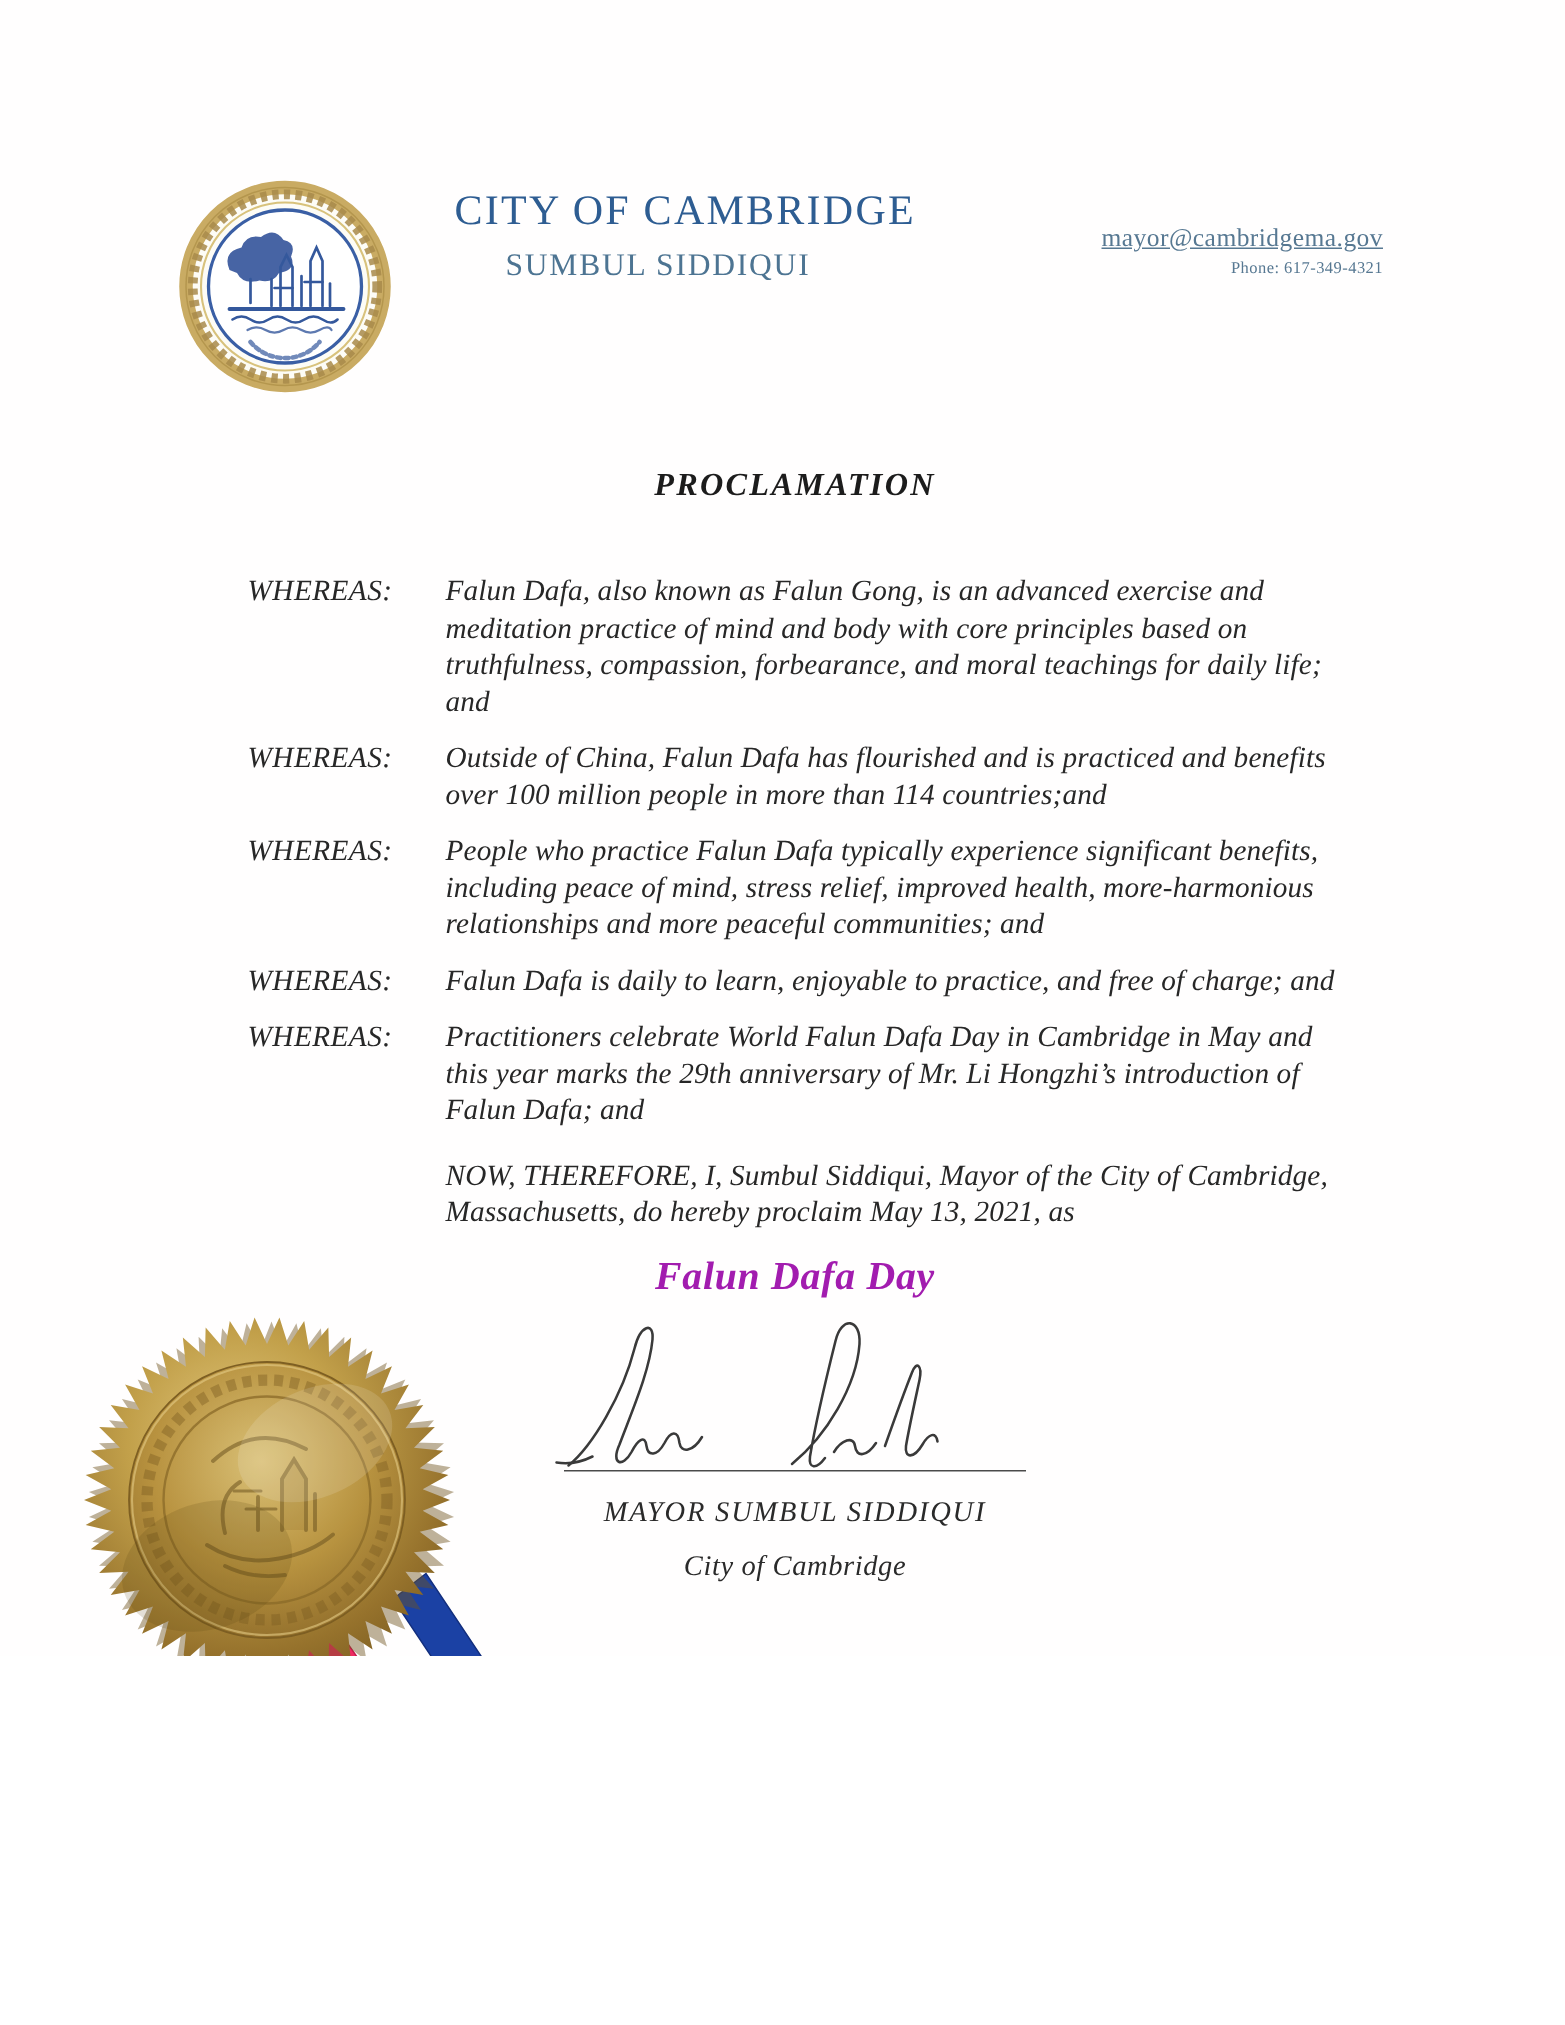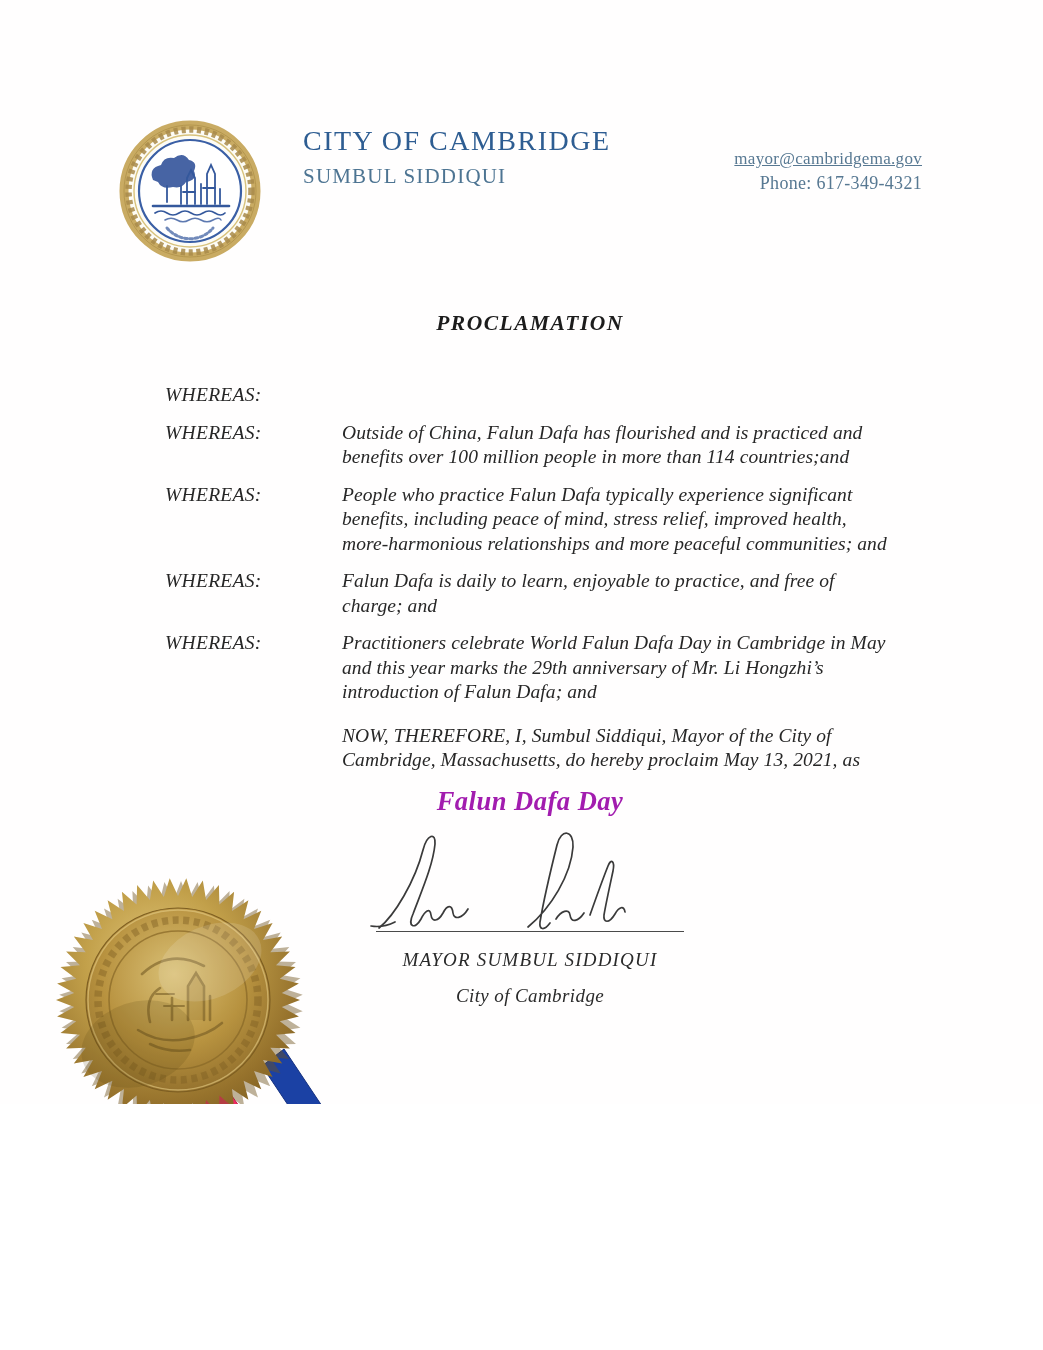--- a/index.html
+++ b/index.html
@@ -19,31 +19,31 @@
     background:#fffefe;
     font-family:"Liberation Serif","DejaVu Serif",serif;
     color:var(--body-text);
     overflow:hidden;
   }
   
   .letterhead-seal{position:absolute;left:119px;top:120px;}
   .org-block{position:absolute;left:303px;top:127px;line-height:1;}
   .org-line1{font-size:28px;letter-spacing:1.5px;color:var(--header-primary-blue);}
   .org-line2{font-size:24px;letter-spacing:1.2px;color:var(--header-secondary-blue);margin-top:11px;}
-  .org-line3{font-size:21px;letter-spacing:1.2px;color:#4d7492;margin-top:11px;}
+  .org-line3{font-size:21px;letter-spacing:1.2px;color:#4d7492;margin-top:11px;margin-left:34px;}
   .contact-block{position:absolute;right:121px;top:150px;text-align:right;line-height:1;color:var(--contact-blue);}
   .contact-email{font-size:17px;text-decoration:underline;letter-spacing:.3px;}
-  .contact-phone{font-size:18px;margin-top:7px;letter-spacing:.3px;}
+  .contact-phone{font-size:11px;margin-top:7px;letter-spacing:.3px;}
   
   .content{position:absolute;left:165px;top:311px;width:730px;font-style:italic;}
   .doc-title{
     text-align:center;font-size:21.5px;font-weight:bold;letter-spacing:1.5px;
     color:#1c1c1c;margin-bottom:47px;
   }
-  .clause{display:flex;margin-bottom:13px;font-size:19.5px;line-height:24.5px;gap:45px;}
+  .clause{display:flex;margin-bottom:13px;font-size:19.5px;line-height:24.5px;}
   .clause-label{flex:0 0 132px;letter-spacing:.3px;}
   .clause-text{width:598px;letter-spacing:.1px;}
   .clause.now-block{padding-top:6px;}
   .day-title{
     text-align:center;font-size:26.5px;font-weight:bold;letter-spacing:.5px;
     color:#a21caf;margin-top:13px;
   }
   
   .sig-block{text-align:center;}
   .sig-script{display:block;margin:2px auto 0;}
@@ -93,20 +93,21 @@
     <div class="contact-email">mayor@cambridgema.gov</div>
     <div class="contact-phone">Phone: 617-349-4321</div>
   </div>
 
   <div class="content">
     <div class="doc-title">PROCLAMATION</div>
 
     <div id="clause-list">
   <div class="clause">
     <div class="clause-label">WHEREAS:</div>
+    <div class="clause-text">Falun Dafa, also known as Falun Gong, is an advanced exercise and meditation practice of mind and body with core principles based on truthfulness, compassion, forbearance, and moral teachings for daily life; and</div>
   </div>
 
   <div class="clause">
     <div class="clause-label">WHEREAS:</div>
     <div class="clause-text">Outside of China, Falun Dafa has flourished and is practiced and benefits over 100 million people in more than 114 countries;and</div>
   </div>
 
   <div class="clause">
     <div class="clause-label">WHEREAS:</div>
     <div class="clause-text">People who practice Falun Dafa typically experience significant benefits, including peace of mind, stress relief, improved health, more-harmonious relationships and more peaceful communities; and</div>

